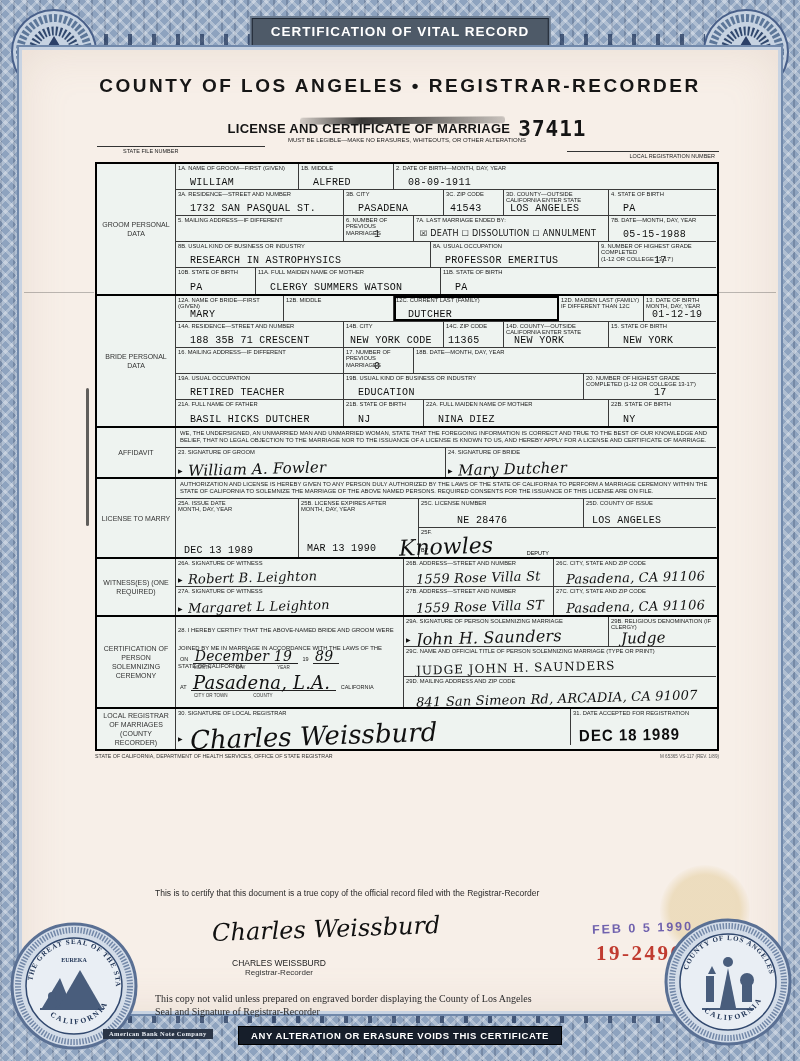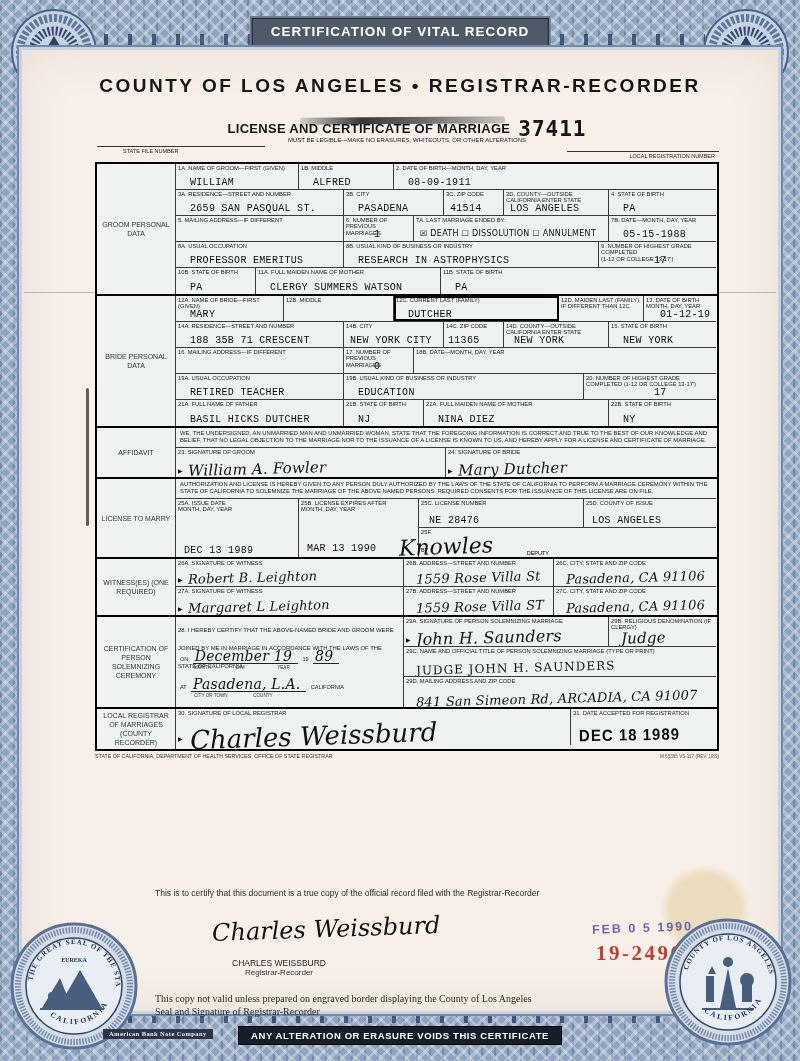--- a/index.html
+++ b/index.html
@@ -167,29 +167,29 @@
               <span class="v">ALFRED</span>
             </div>
           <div class="c" style="width:132px">
               <span class="l">2. DATE OF BIRTH—MONTH, DAY, YEAR</span>
               <span class="v">08-09-1911</span>
             </div>
         </div>
         <div class="row">
           <div class="c" style="width:168px">
               <span class="l">3A. RESIDENCE—STREET AND NUMBER</span>
-              <span class="v">2659 SAN PASQUAL ST.</span>
+              <span class="v">1732 SAN PASQUAL ST.</span>
             </div>
           <div class="c" style="width:100px">
               <span class="l">3B. CITY</span>
               <span class="v">PASADENA</span>
             </div>
           <div class="c" style="width:60px">
               <span class="l">3C. ZIP CODE</span>
-              <span class="v" style="left:6px">41514</span>
+              <span class="v" style="left:6px">41543</span>
             </div>
           <div class="c" style="width:105px">
               <span class="l">3D. COUNTY—OUTSIDE CALIFORNIA ENTER STATE</span>
               <span class="v" style="left:6px">LOS ANGELES</span>
             </div>
           <div class="c" style="width:107px">
               <span class="l">4. STATE OF BIRTH</span>
               <span class="v">PA</span>
             </div>
         </div>
@@ -205,27 +205,27 @@
           <div class="c" style="width:195px">
               <span class="l">7A. LAST MARRIAGE ENDED BY:</span>
               <span class="v ck">☒ DEATH   ☐ DISSOLUTION   ☐ ANNULMENT</span>
             </div>
           <div class="c" style="width:107px">
               <span class="l">7B. DATE—MONTH, DAY, YEAR</span>
               <span class="v">05-15-1988</span>
             </div>
         </div>
         <div class="row">
-          <div class="c" style="width:168px">
-              <span class="l">8A. USUAL OCCUPATION</span>
-              <span class="v">PROFESSOR EMERITUS</span>
-            </div>
           <div class="c" style="width:255px">
               <span class="l">8B. USUAL KIND OF BUSINESS OR INDUSTRY</span>
               <span class="v">RESEARCH IN ASTROPHYSICS</span>
+            </div>
+          <div class="c" style="width:168px">
+              <span class="l">8A. USUAL OCCUPATION</span>
+              <span class="v">PROFESSOR EMERITUS</span>
             </div>
           <div class="c" style="width:117px">
               <span class="l">9. NUMBER OF HIGHEST GRADE COMPLETED
 (1-12 OR COLLEGE 13-17')</span>
               <span class="v" style="left:55px">17</span>
             </div>
         </div>
         <div class="row">
           <div class="c" style="width:80px">
               <span class="l">10B. STATE OF BIRTH</span>
@@ -258,31 +258,31 @@
           <div class="c bb" style="width:165px">
               <span class="l">12C. CURRENT LAST (FAMILY)</span>
               <span class="v">DUTCHER</span>
             </div>
           <div class="c" style="width:85px">
               <span class="l">12D. MAIDEN LAST (FAMILY) IF DIFFERENT THAN 12C</span>
               <span class="v"></span>
             </div>
           <div class="c" style="width:72px">
               <span class="l">13. DATE OF BIRTH MONTH, DAY, YEAR</span>
-              <span class="v" style="left:16px">01-12-19</span>
+              <span class="v" style="left:8px">01-12-19</span>
             </div>
         </div>
         <div class="row">
           <div class="c" style="width:168px">
               <span class="l">14A. RESIDENCE—STREET AND NUMBER</span>
               <span class="v">188 35B 71 CRESCENT</span>
             </div>
           <div class="c" style="width:100px">
               <span class="l">14B. CITY</span>
-              <span class="v" style="left:6px">NEW YORK CITY</span>
+              <span class="v" style="left:6px">NEW YORK CODE</span>
             </div>
           <div class="c" style="width:60px">
               <span class="l">14C. ZIP CODE</span>
               <span class="v" style="left:4px">11365</span>
             </div>
           <div class="c" style="width:105px">
               <span class="l">14D. COUNTY—OUTSIDE CALIFORNIA ENTER STATE</span>
               <span class="v" style="left:10px">NEW YORK</span>
             </div>
           <div class="c" style="width:107px">
@@ -371,21 +371,21 @@
             </div>
           <div class="c" style="width:120px;height:58px">
               <span class="l">25B. LICENSE EXPIRES AFTER
 MONTH, DAY, YEAR</span>
               <span class="v" style="left:8px;bottom:2px">MAR 13 1990</span>
             </div>
           <div style="width:297px">
             <div class="row" style="height:29px">
               <div class="c" style="width:165px">
                   <span class="l">25C. LICENSE NUMBER</span>
-                  <span class="v" style="left:10px">NE 28476</span>
+                  <span class="v" style="left:38px">NE 28476</span>
                 </div>
               <div class="c" style="width:132px">
                   <span class="l">25D. COUNTY OF ISSUE</span>
                   <span class="v" style="left:8px">LOS ANGELES</span>
                 </div>
             </div>
             <div class="row" style="height:29px;border-bottom:none">
               <div class="c ov" style="width:132px">
                   <span class="l">25F.</span>
                   <span class="byl">BY</span>
@@ -441,21 +441,21 @@
           <span class="c28t">28. I HEREBY CERTIFY THAT THE ABOVE-NAMED BRIDE AND GROOM WERE JOINED BY ME IN MARRIAGE IN ACCORDANCE WITH THE LAWS OF THE STATE OF CALIFORNIA.</span>
           <div class="onln">
             <span class="tiny">ON</span>
             <span class="hw hwu" style="font-size:14px">December 19</span>
             <span class="tiny">19</span>
             <span class="hw hwu" style="font-size:14px">89</span>
           </div>
           <span class="sub" style="left:18px;top:48px">MONTH                    DAY                         YEAR</span>
           <div class="atln">
             <span class="tiny">AT</span>
-            <span class="hw hwu" style="font-size:14px">Pasadena, L.A.</span>
+            <span class="hw hwu" style="font-size:18px">Pasadena, L.A.</span>
             <span class="tiny">CALIFORNIA</span>
           </div>
           <span class="sub" style="left:18px;top:76px">CITY OR TOWN                    COUNTY</span>
         </div>
         <div style="width:312px">
           <div class="row" style="height:30px">
             <div class="c" style="width:205px">
                 <span class="l">29A. SIGNATURE OF PERSON SOLEMNIZING MARRIAGE</span>
                 <span class="arrow">▶</span>
                 <span class="v hw" style="font-size:16px">John H. Saunders</span>

